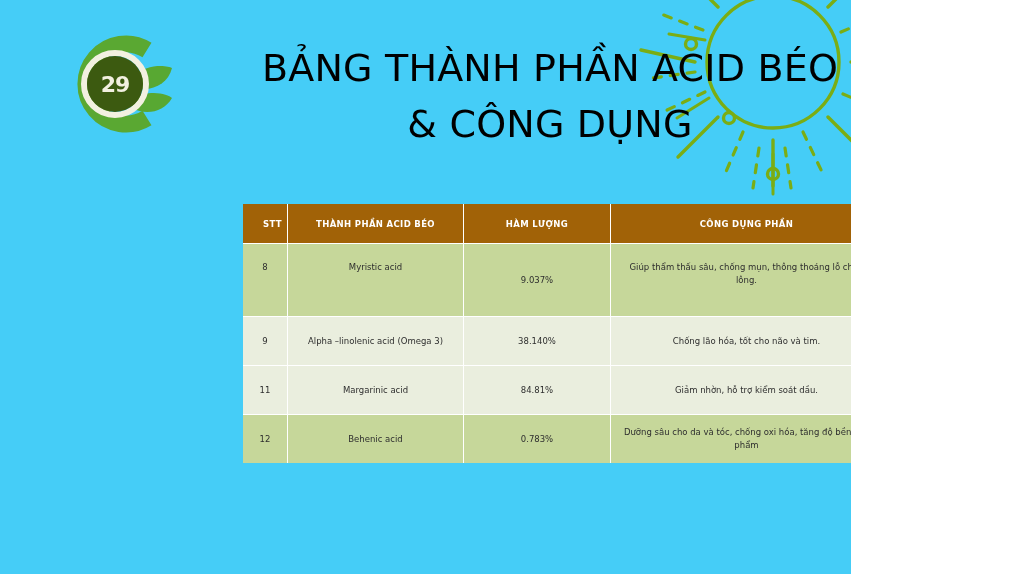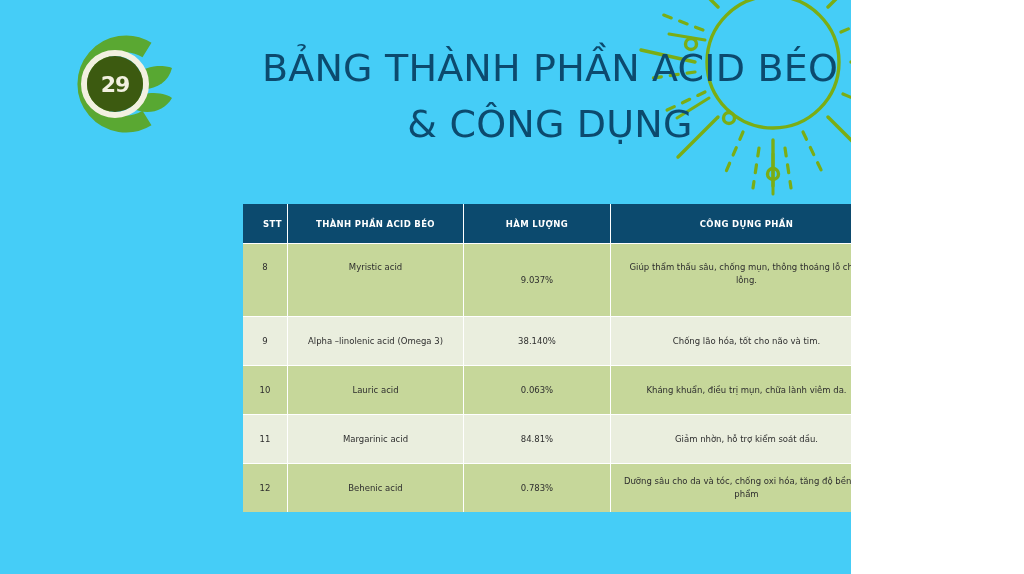--- a/index.html
+++ b/index.html
@@ -39,21 +39,21 @@
     height: 112px;
   }
 
   
   #slide-title {
     position: absolute;
     left: 212px;
     top: 40px;
     width: 676px;
     text-align: center;
-    color: #0c4a6e;
+    color: #000000;
     font-size: 38px;
     line-height: 56px;
     font-weight: 400;
     letter-spacing: 0.2px;
     font-family: "DejaVu Sans", sans-serif;
   }
   #slide-title .line { display: block; white-space: nowrap; }
 
   
   #fatty-acid-table {
@@ -65,21 +65,21 @@
     border-spacing: 0;
     table-layout: fixed;
     font-family: "DejaVu Sans", sans-serif;
   }
   #fatty-acid-table col.c-stt   { width: 45px; }
   #fatty-acid-table col.c-name  { width: 176px; }
   #fatty-acid-table col.c-amt   { width: 147px; }
   #fatty-acid-table col.c-use   { width: 271px; }
 
   #fatty-acid-table th {
-    background: #0c4a6e;
+    background: #a16207;
     color: #ffffff;
     font-size: 8.5px;
     font-weight: bold;
     letter-spacing: 0.35px;
     height: 39px;
     padding: 0 20px;
     text-align: center;
     vertical-align: middle;
     border-right: 1.5px solid #ffffff;
     border-bottom: 1.5px solid #ffffff;
@@ -193,26 +193,20 @@
         <td class="top-align">Myristic acid</td>
         <td>9.037%</td>
         <td class="top-align">Giúp thẩm thấu sâu, chống mụn, thông thoáng lỗ chân lông.</td>
       </tr>
       <tr class="row-plain row-std">
         <td>9</td>
         <td>Alpha –linolenic acid (Omega 3)</td>
         <td>38.140%</td>
         <td>Chống lão hóa, tốt cho não và tim.</td>
       </tr>
-      <tr class="row-shade row-std">
-        <td>10</td>
-        <td>Lauric acid</td>
-        <td>0.063%</td>
-        <td>Kháng khuẩn, điều trị mụn, chữa lành viêm da.</td>
-      </tr>
       <tr class="row-plain row-std">
         <td>11</td>
         <td>Margarinic acid</td>
         <td>84.81%</td>
         <td>Giảm nhờn, hỗ trợ kiểm soát dầu.</td>
       </tr>
       <tr class="row-shade row-std">
         <td>12</td>
         <td>Behenic acid</td>
         <td>0.783%</td>

